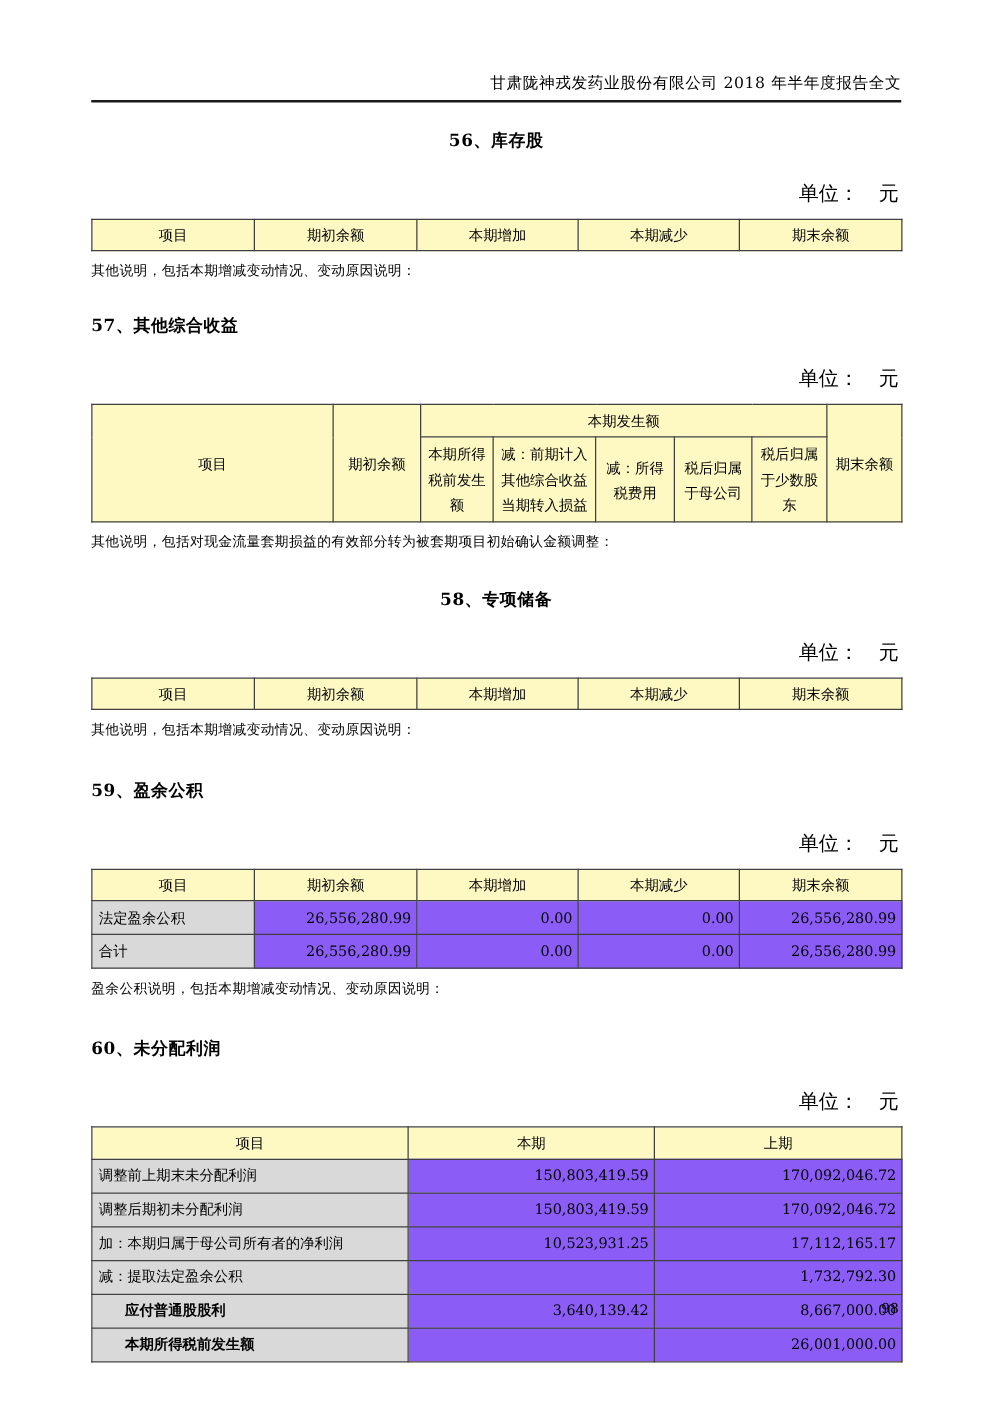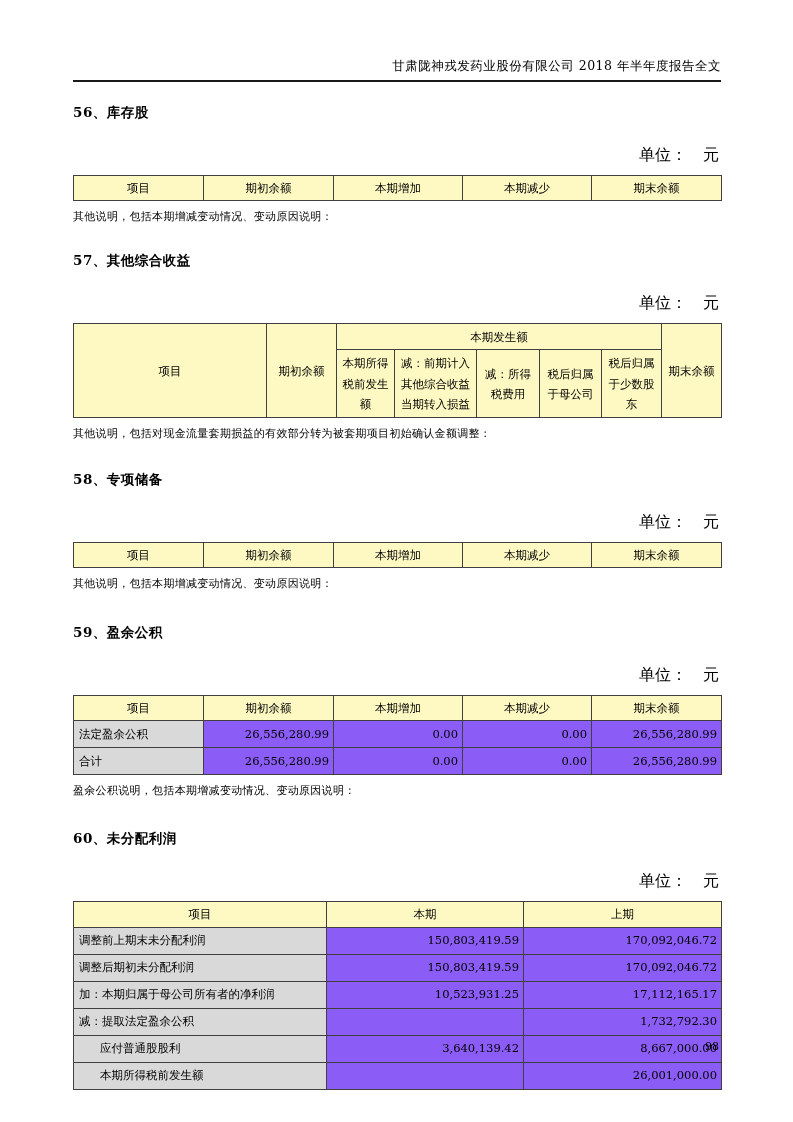--- a/index.html
+++ b/index.html
@@ -23,23 +23,23 @@
     border: none;
     border-top: 2px solid #1a1a1a;
     height: 0;
   }
 
   .section-title {
     font-weight: bold;
     font-size: 13.5px;
     letter-spacing: 0.5px;
   }
-  .t56 { margin-top: 22px; }
+  .t56 { margin-top: 22px; text-align: center; }
   .t57 { margin-top: 28px; }
-  .t58 { margin-top: 30px; }
+  .t58 { margin-top: 30px; text-align: center; }
   .t59 { margin-top: 33px; }
   .t60 { margin-top: 32px; }
 
   .unit-line {
     margin-top: 23px;
     margin-bottom: 9px;
     text-align: right;
     font-size: 16px;
   }
   .unit-value { display: inline-block; margin-left: 16px; margin-right: 2px; }
@@ -63,21 +63,21 @@
   .hrow { height: 25px; }
   .grow { height: 26px; }
   .subrow th { height: 68px; }
   td {
     padding: 2px 4px;
     vertical-align: middle;
     line-height: 1.6;
   }
   .drow { height: 27px; }
   td.item-cell { background: #d9d9d9; text-align: left; padding-left: 5px; }
-  td.item-indent { padding-left: 26px; }
+  td.item-indent { padding-left: 26px; font-weight: bold; }
   td.num-cell { text-align: right; padding-right: 4px; background: #8b5cf6; }
 
   .note {
     margin-top: 8px;
     font-size: 11px;
     letter-spacing: 0.3px;
   }
 
   .page-number {
     position: absolute;

